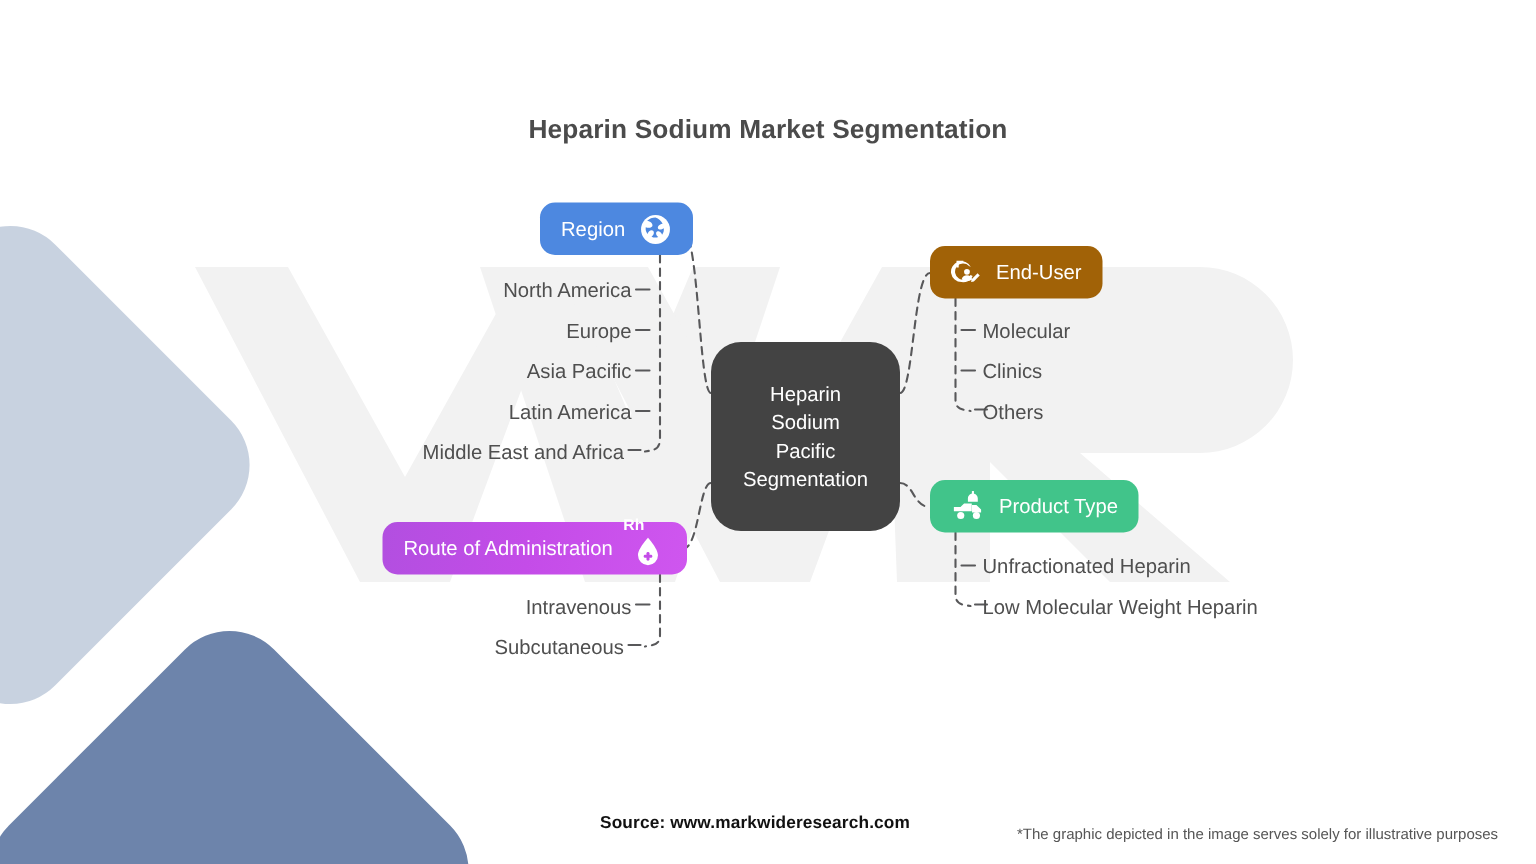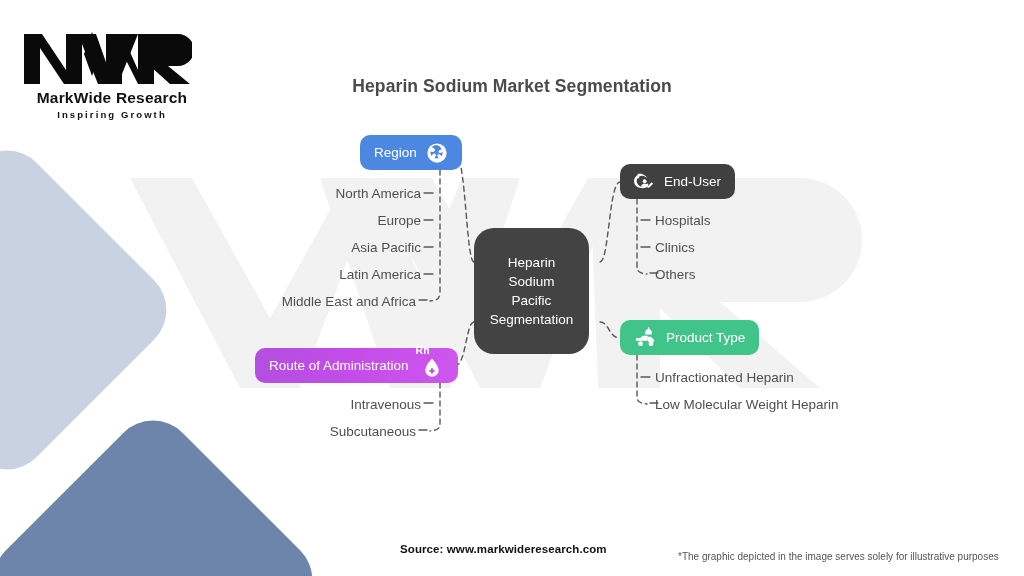--- a/index.html
+++ b/index.html
@@ -66,21 +66,21 @@
 
   
   #connectors { position: absolute; left: 0; top: 0; width: 1024px; height: 576px; }
   #connectors path { fill: none; stroke: #58585a; stroke-width: 1.4; stroke-dasharray: 5 4; stroke-linecap: round; }
   #connectors path.tick { stroke-dasharray: none; stroke-width: 1.4; }
 
   
   #center-node {
     position: absolute;
     left: 474px; top: 228px;
-    width: 115px; height: 126px;
+    width: 126px; height: 126px;
     background: #434343;
     border-radius: 20px;
     display: flex; align-items: center; justify-content: center;
     color: #ffffff;
     font-size: 13.5px;
     line-height: 19px;
     text-align: center;
   }
 
   
@@ -92,21 +92,21 @@
     font-size: 13.5px;
     font-weight: normal;
     padding: 0 14px;
     height: 35px;
     white-space: nowrap;
   }
   .badge .badge-label { line-height: 1; }
   .badge svg { display: block; flex: none; }
 
   #badge-region      { left: 360px; top: 135px; background: #4d88e0; }
-  #badge-end-user    { left: 620px; top: 164px; background: #404040; }
+  #badge-end-user    { left: 620px; top: 164px; background: #a16207; }
   #badge-product     { left: 620px; top: 320px; background: #41c48a; border-radius: 10px; }
   #badge-route       { left: 255px; top: 348px;
                        background: linear-gradient(100deg,#b24fe0 0%,#c44ce8 48%,#cf56ef 100%); }
 
   .icon-right { margin-left: 9px; }
   .icon-left  { margin-right: 8px; }
 
   
   .leaf {
     position: absolute;
@@ -146,34 +146,20 @@
     <g fill="#f2f2f2">
       <path d="M10,10 L72,10 L150,150 L228,10 L258,10 L180,220 L120,220 Z"></path>
       <path d="M200,10 L258,10 L300,110 L342,10 L400,10 L330,220 L270,220 Z"></path>
       <path d="M250,10 L312,10 L390,150 L468,10 L498,10 L420,220 L360,220 Z"></path>
       <path d="M470,10 L540,10 L540,220 L478,220 Z"></path>
       <path d="M540,10 L680,10 a62,62 0 0 1 0,124 L600,134 L700,220 L620,220 L540,140 Z
                M600,62 L668,62 a22,22 0 0 1 0,44 L600,106 Z"></path>
     </g>
   </svg>
 
-  <div id="logo">
-    <svg id="logo-mark" width="170" height="58" viewBox="0 0 170 58">
-      <g fill="#0a0a0a">
-        <path d="M2,4 L20,4 L44,40 L44,4 L60,4 L60,54 L42,54 L18,18 L18,54 L2,54 Z"></path>
-        <path d="M56,4 L74,4 L86,38 L98,4 L116,4 L96,54 L76,54 Z"></path>
-        <path d="M84,4 L100,4 L116,40 L116,4 L132,4 L132,54 L116,54 L100,22 L100,54 L84,54 Z"></path>
-        <path d="M128,4 L156,4 a16,16 0 0 1 0,32 L146,36 L168,54 L148,54 L128,36 Z
-                 M144,16 L154,16 a5,5 0 0 1 0,10 L144,26 Z"></path>
-        <path d="M70,2 L78,24 L70,46 L62,24 Z"></path>
-      </g>
-    </svg>
-    <div class="logo-text" id="logo-name">MarkWide Research</div>
-    <div class="logo-text" id="logo-tagline">Inspiring Growth</div>
-  </div>
 
   <div id="page-title">Heparin Sodium Market Segmentation</div>
 
   <svg id="connectors">
 
     <path d="M474,262 C 466,262 466,153 455,153"></path>
 
     <path d="M474,322 C 466,322 466,366 455,366"></path>
 
     <path d="M600,262 C 609,262 609,182 620,182"></path>
@@ -261,21 +247,21 @@
 
   <div class="leaf leaf-right" style="left:173px; top:187px; width:248px;">North America</div>
   <div class="leaf leaf-right" style="left:173px; top:214px; width:248px;">Europe</div>
   <div class="leaf leaf-right" style="left:173px; top:241px; width:248px;">Asia Pacific</div>
   <div class="leaf leaf-right" style="left:173px; top:268px; width:248px;">Latin America</div>
   <div class="leaf leaf-right" style="left:163px; top:295px; width:253px;">Middle East and Africa</div>
 
   <div class="leaf leaf-right" style="left:173px; top:398px; width:248px;">Intravenous</div>
   <div class="leaf leaf-right" style="left:163px; top:425px; width:253px;">Subcutaneous</div>
 
-  <div class="leaf leaf-left" style="left:655px; top:214px;">Hospitals</div>
+  <div class="leaf leaf-left" style="left:655px; top:214px;">Molecular</div>
   <div class="leaf leaf-left" style="left:655px; top:241px;">Clinics</div>
   <div class="leaf leaf-left" style="left:655px; top:268px;">Others</div>
 
   <div class="leaf leaf-left" style="left:655px; top:371px;">Unfractionated Heparin</div>
   <div class="leaf leaf-left" style="left:655px; top:398px;">Low Molecular Weight Heparin</div>
 
   <div id="footer-source">Source: www.markwideresearch.com</div>
   <div id="footer-note">*The graphic depicted in the image serves solely for illustrative purposes</div>
 
 </div>

